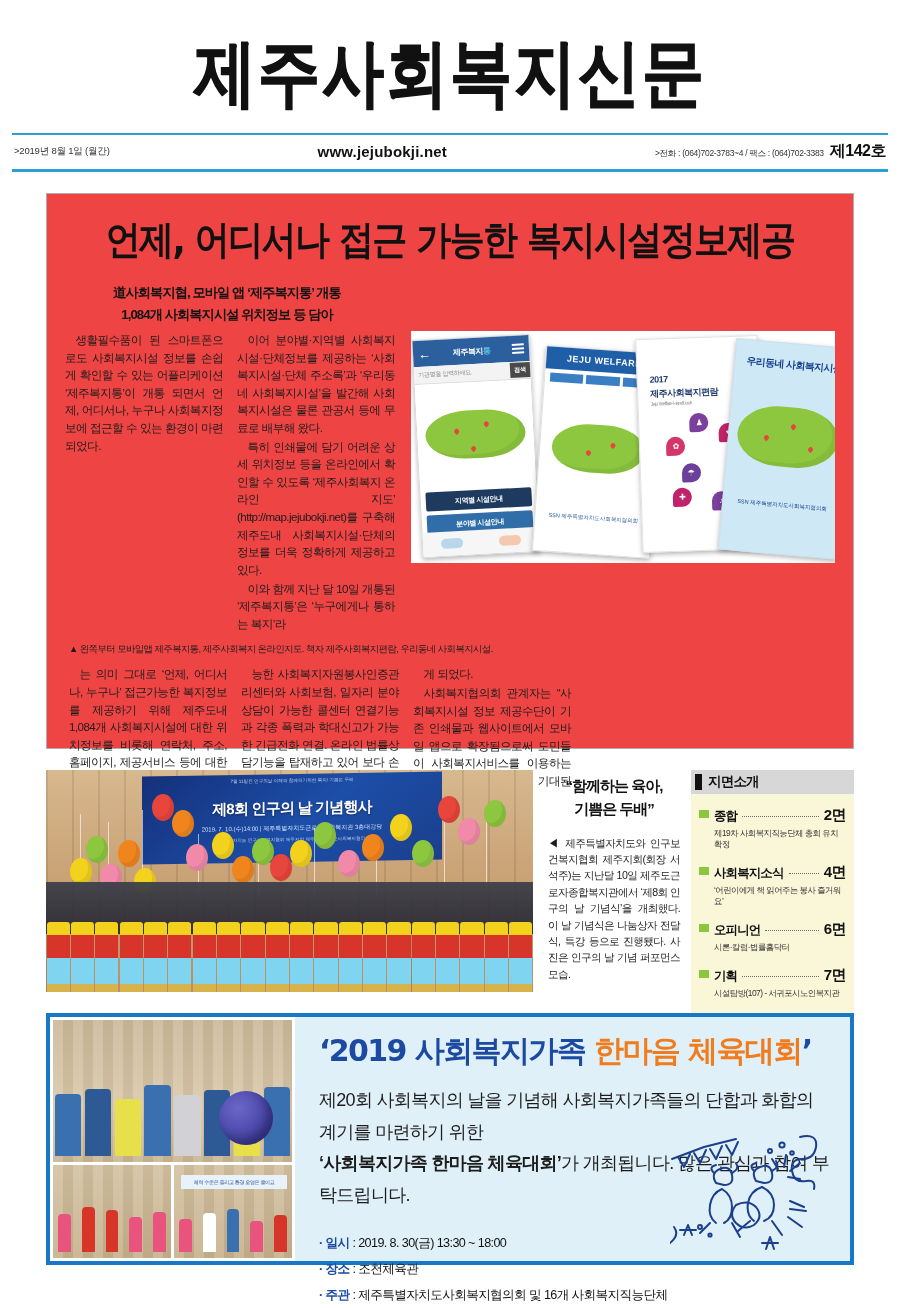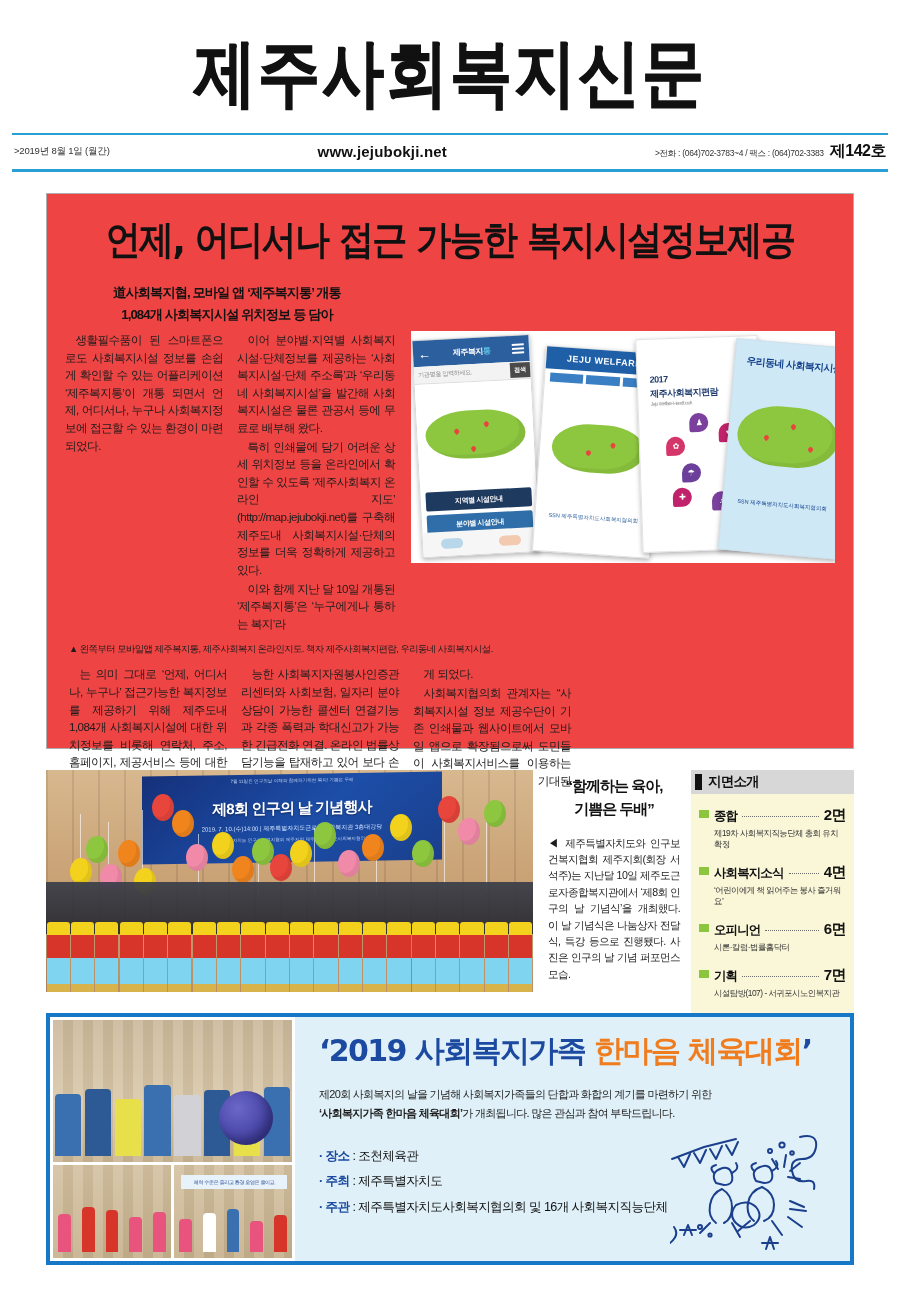--- a/index.html
+++ b/index.html
@@ -196,21 +196,21 @@
             border-radius:50%; background:radial-gradient(circle at 35% 32%, #6a67c8, #2f2d8e);
             box-shadow:inset -6px -6px 8px rgba(0,0,0,.25); }
   .gymband{ position:absolute; left:6%; right:4%; top:10%; height:14px;
             background:#e8f2fb; color:#1b3f8c; font-size:5px; text-align:center;
             line-height:14px; letter-spacing:-0.3px; }
 
   .bcontent{ flex:1; padding:16px 18px 0 24px; position:relative; }
   .btitle{ font-size:30px; font-weight:900; color:#1b4aa0; letter-spacing:-1.6px;
            line-height:1.2; font-family:"DejaVu Sans", sans-serif; }
   .btitle .hl{ color:#f07c1e; }
-  .bdesc{ margin-top:16px; font-size:11px; color:#1c1c1c; line-height:1.75;
+  .bdesc{ margin-top:16px; font-size:18px; color:#1c1c1c; line-height:1.75;
           letter-spacing:-0.7px; }
   .bdesc b{ font-weight:bold; }
   .binfo{ margin-top:20px; }
   .binfo li{ list-style:none; font-size:12.6px; color:#111; letter-spacing:-0.6px;
              line-height:2.05; }
   .binfo .lab{ color:#1b4aa0; font-weight:bold; }
   .doodle{ position:absolute; right:4px; bottom:2px; width:176px; height:136px; }
 </style>
 </head>
 <body>
@@ -515,22 +515,22 @@
 
     <div class="bcontent">
       <div class="btitle"><span>‘2019 사회복지가족 </span><span class="hl">한마음 체육대회</span><span>’</span></div>
 
       <div class="bdesc">
         <div>제20회 사회복지의 날을 기념해 사회복지가족들의 단합과 화합의 계기를 마련하기 위한</div>
         <div><b>‘사회복지가족 한마음 체육대회’</b><span>가 개최됩니다. 많은 관심과 참여 부탁드립니다.</span></div>
       </div>
 
       <ul class="binfo">
+        <li><span class="lab">· 일시</span> : <span>2019. 8. 30(금) 13:30 ~ 18:00</span></li>
         <li><span class="lab">· 장소</span> : <span>조천체육관</span></li>
-        <li><span class="lab">· 주최</span> : <span>제주특별자치도</span></li>
         <li><span class="lab">· 주관</span> : <span>제주특별자치도사회복지협의회 및 16개 사회복지직능단체</span></li>
       </ul>
 
       <svg class="doodle" viewBox="0 0 176 136">
         <g fill="none" stroke="#1b3f8c" stroke-width="2" stroke-linecap="round" stroke-linejoin="round">
           <path d="M2 36 L34 24 L66 16"></path>
           <path d="M8 34 L14 44 L20 31"></path>
           <path d="M24 30 L30 40 L36 27"></path>
           <path d="M40 26 L46 36 L52 23"></path>
           <path d="M56 22 L62 32 L68 19"></path>

